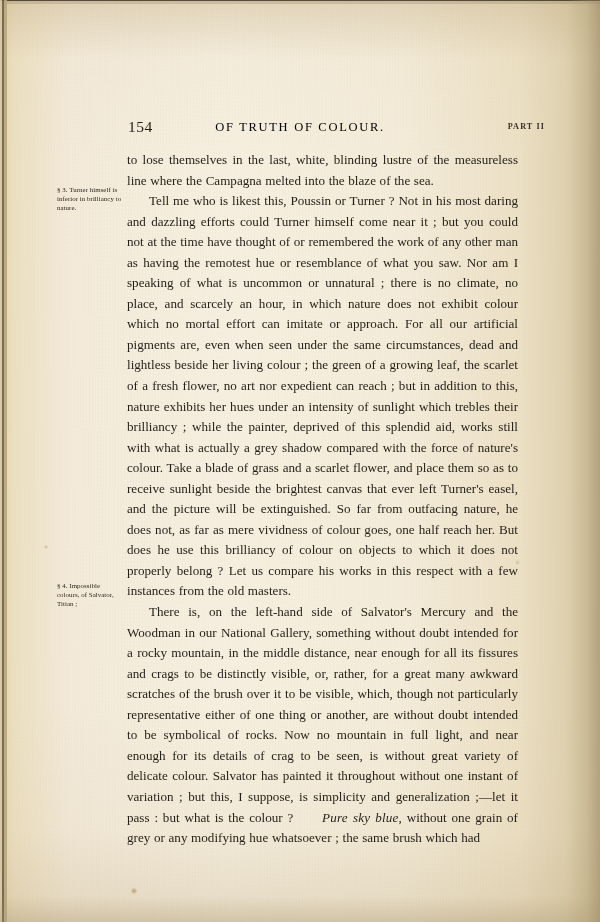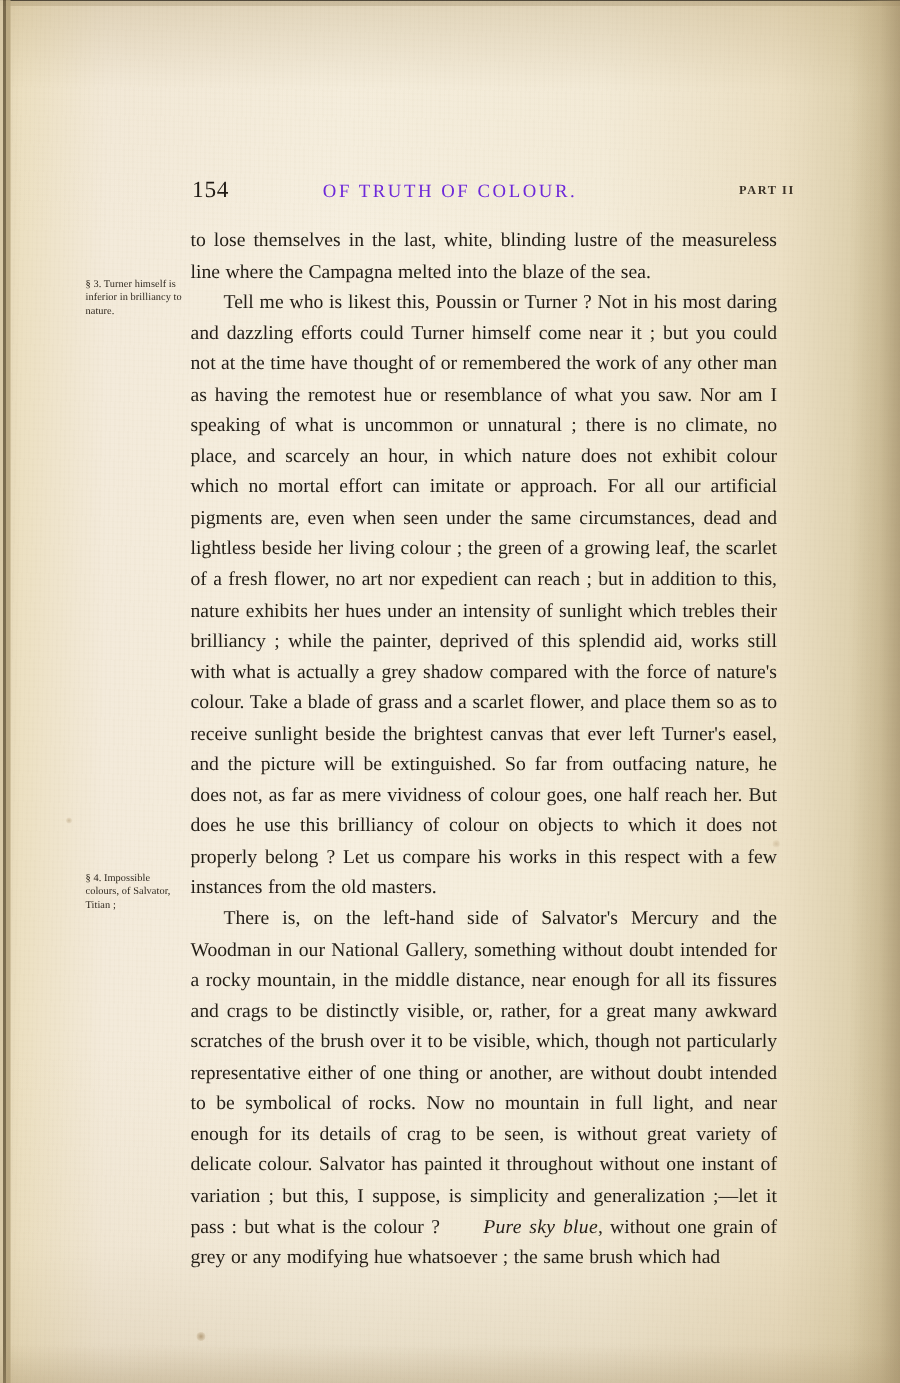--- a/index.html
+++ b/index.html
@@ -99,25 +99,25 @@
     letter-spacing: .5px;
     color: #211c16;
   }
   .head-title {
     position: absolute;
     left: 0; right: 0;
     top: 2px;
     text-align: center;
     font-size: 12.5px;
     letter-spacing: 1.7px;
-    color: #6d28d9;
+    color: #000000;
   }
   .part-label {
     position: absolute;
-    right: 70px;
+    right: 55px;
     top: 4px;
     font-size: 8.2px;
     font-weight: bold;
     letter-spacing: 1.1px;
     color: #3a3126;
   }
 
   .body-block {
     position: absolute;
     left: 127px;

